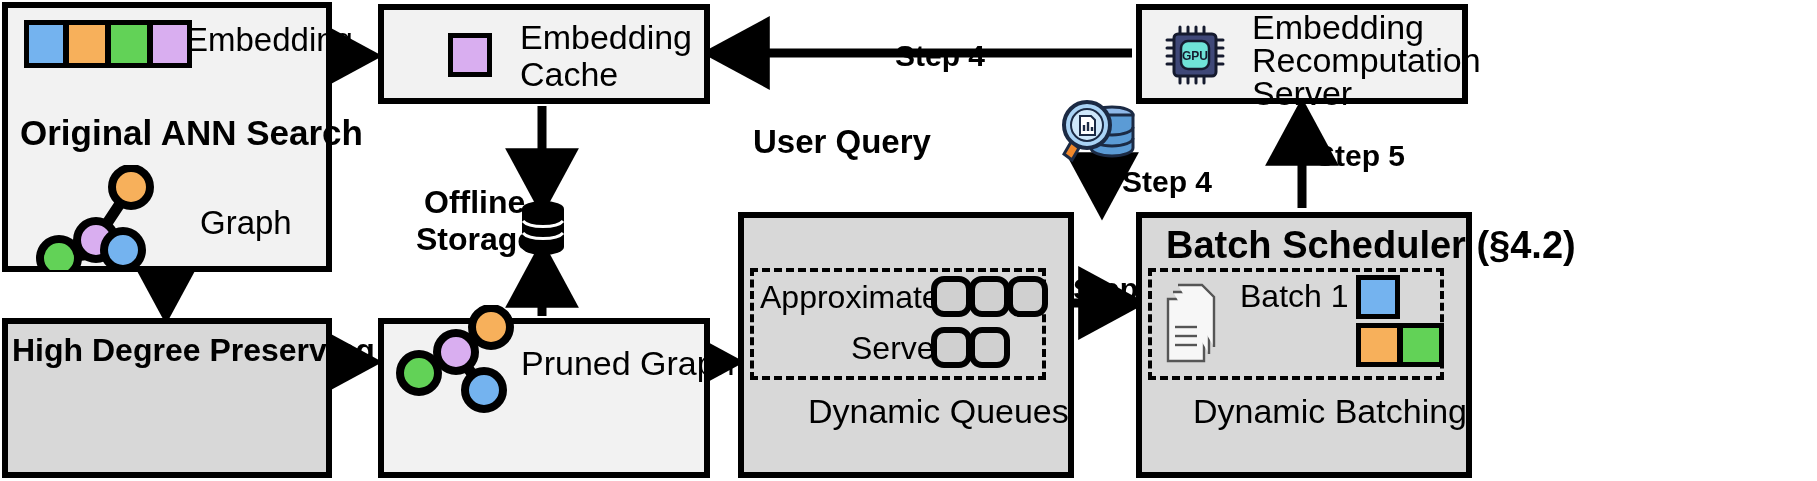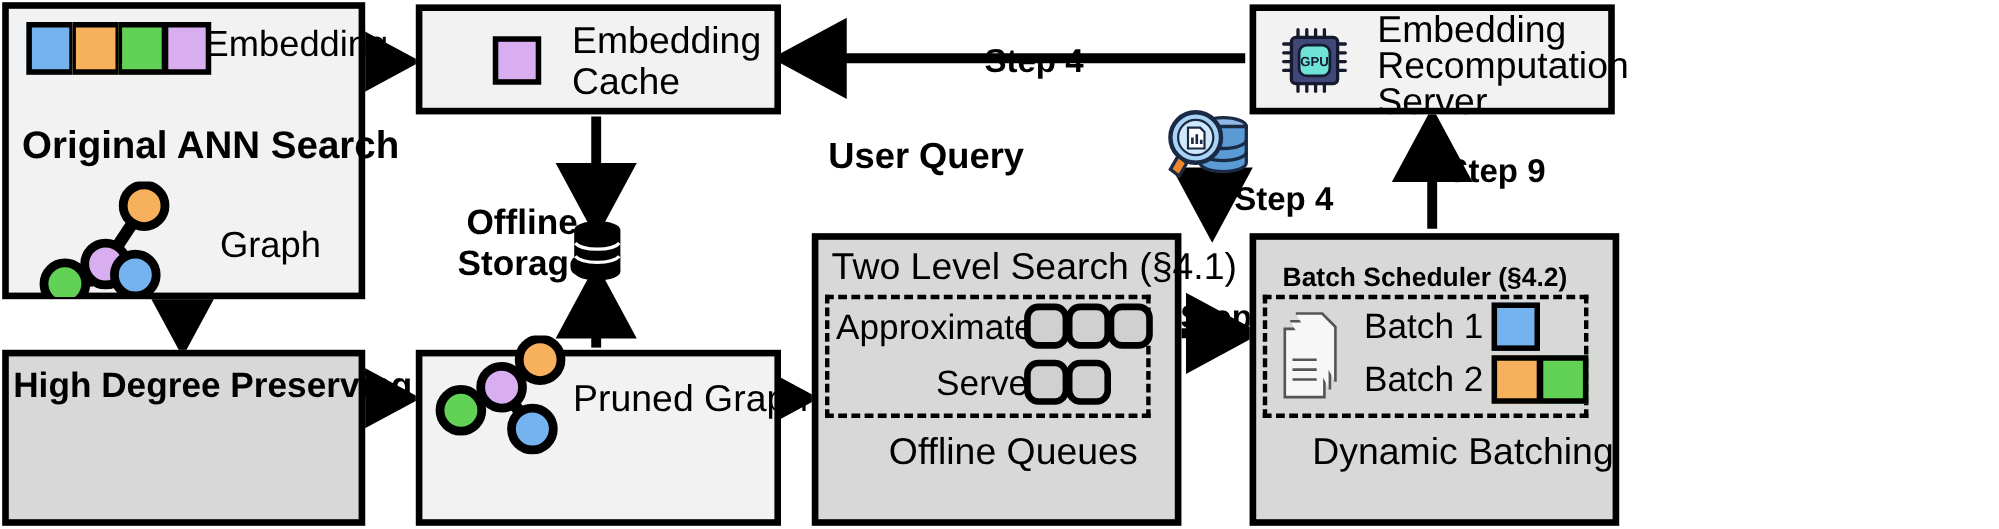--- a/index.html
+++ b/index.html
@@ -163,39 +163,38 @@
         <line x1="28" y1="33" x2="28" y2="24"></line>
         <line x1="32" y1="33" x2="32" y2="29"></line>
       </g>
       <path d="M11,44 L4,56 L12,62 L19,50 Z" fill="#f0872a" stroke="#1b2a44" stroke-width="3"></path>
     </g>
   </svg>
 
   <div class="lbl t-bold" style="left:1122px;top:165px;font-size:30px;">Step 4</div>
 
   <div class="box gray" style="left:738px;top:212px;width:336px;height:266px;"></div>
-  <div class="lbl t-reg" style="left:756px;top:224px;font-size:34px;">Two Level Search (§4.1)</div>
 
   <div class="dashbox" style="left:750px;top:268px;width:296px;height:112px;"></div>
 
   <div class="lbl t-reg" style="left:760px;top:280px;font-size:32px;">Approximate</div>
   <div class="pill" style="left:931px;top:276px;width:41px;height:41px;"></div>
   <div class="pill" style="left:969px;top:276px;width:41px;height:41px;"></div>
   <div class="pill" style="left:1007px;top:276px;width:41px;height:41px;"></div>
 
   <div class="lbl t-reg" style="left:851px;top:331px;font-size:32px;">Server</div>
   <div class="pill" style="left:931px;top:327px;width:41px;height:41px;"></div>
   <div class="pill" style="left:969px;top:327px;width:41px;height:41px;"></div>
 
-  <div class="lbl t-reg" style="left:808px;top:392px;font-size:34px;">Offline Queues</div>
+  <div class="lbl t-reg" style="left:808px;top:392px;font-size:34px;">Dynamic Queues</div>
 
   <div class="lbl t-bold" style="left:1073px;top:272px;font-size:30px;">Step 2</div>
 
   <div class="box gray" style="left:1136px;top:212px;width:336px;height:266px;"></div>
-  <div class="lbl t-bold" style="left:1166px;top:240px;font-size:24px;">Batch Scheduler (§4.2)</div>
+  <div class="lbl t-bold" style="left:1166px;top:224px;font-size:38px;">Batch Scheduler (§4.2)</div>
 
   <div class="dashbox" style="left:1148px;top:268px;width:296px;height:112px;"></div>
 
   <svg class="gsvg" style="left:1162px;top:281px;" width="56" height="84" viewBox="0 0 56 84">
     <g fill="#f7f7f7" stroke="#555" stroke-width="2.4">
       <path d="M6,18 L30,18 L42,30 L42,80 L6,80 Z"></path>
       <path d="M11,11 L35,11 L47,23 L47,73"></path>
       <path d="M16,4 L40,4 L52,16 L52,66"></path>
     </g>
     <g stroke="#555" stroke-width="2.4">
@@ -203,29 +202,28 @@
       <line x1="13" y1="55" x2="35" y2="55"></line>
       <line x1="13" y1="64" x2="35" y2="64"></line>
     </g>
   </svg>
 
   <div class="lbl t-reg" style="left:1240px;top:279px;font-size:32px;">Batch 1</div>
   <div class="embrow" style="left:1356px;top:275px;">
     <div class="sq" style="width:44px;height:44px;background:#74b3ef;border-width:5px;"></div>
   </div>
 
-  <div class="lbl t-reg" style="left:1240px;top:327px;font-size:32px;">Batch 2</div>
   <div class="embrow" style="left:1356px;top:323px;">
     <div class="sq" style="width:44px;height:44px;background:#f7b05b;border-width:5px;border-right-width:3px;"></div>
     <div class="sq" style="width:44px;height:44px;background:#62d257;border-width:5px;border-left-width:3px;"></div>
   </div>
 
   <div class="lbl t-reg" style="left:1193px;top:392px;font-size:34px;">Dynamic Batching</div>
 
-  <div class="lbl t-bold" style="left:1315px;top:139px;font-size:30px;">Step 9</div>
+  <div class="lbl t-bold" style="left:1315px;top:139px;font-size:30px;">Step 5</div>
 
   <div class="box light" style="left:1136px;top:4px;width:332px;height:100px;"></div>
 
   <svg class="gsvg" style="left:1163px;top:23px;" width="64" height="64" viewBox="0 0 64 64">
     <g stroke="#151a2e" stroke-width="3" stroke-linecap="round">
       <line x1="17" y1="4" x2="17" y2="13"></line>
         <line x1="25" y1="4" x2="25" y2="13"></line>
       <line x1="33" y1="4" x2="33" y2="13"></line>
         <line x1="41" y1="4" x2="41" y2="13"></line>
       <line x1="17" y1="51" x2="17" y2="60"></line>

